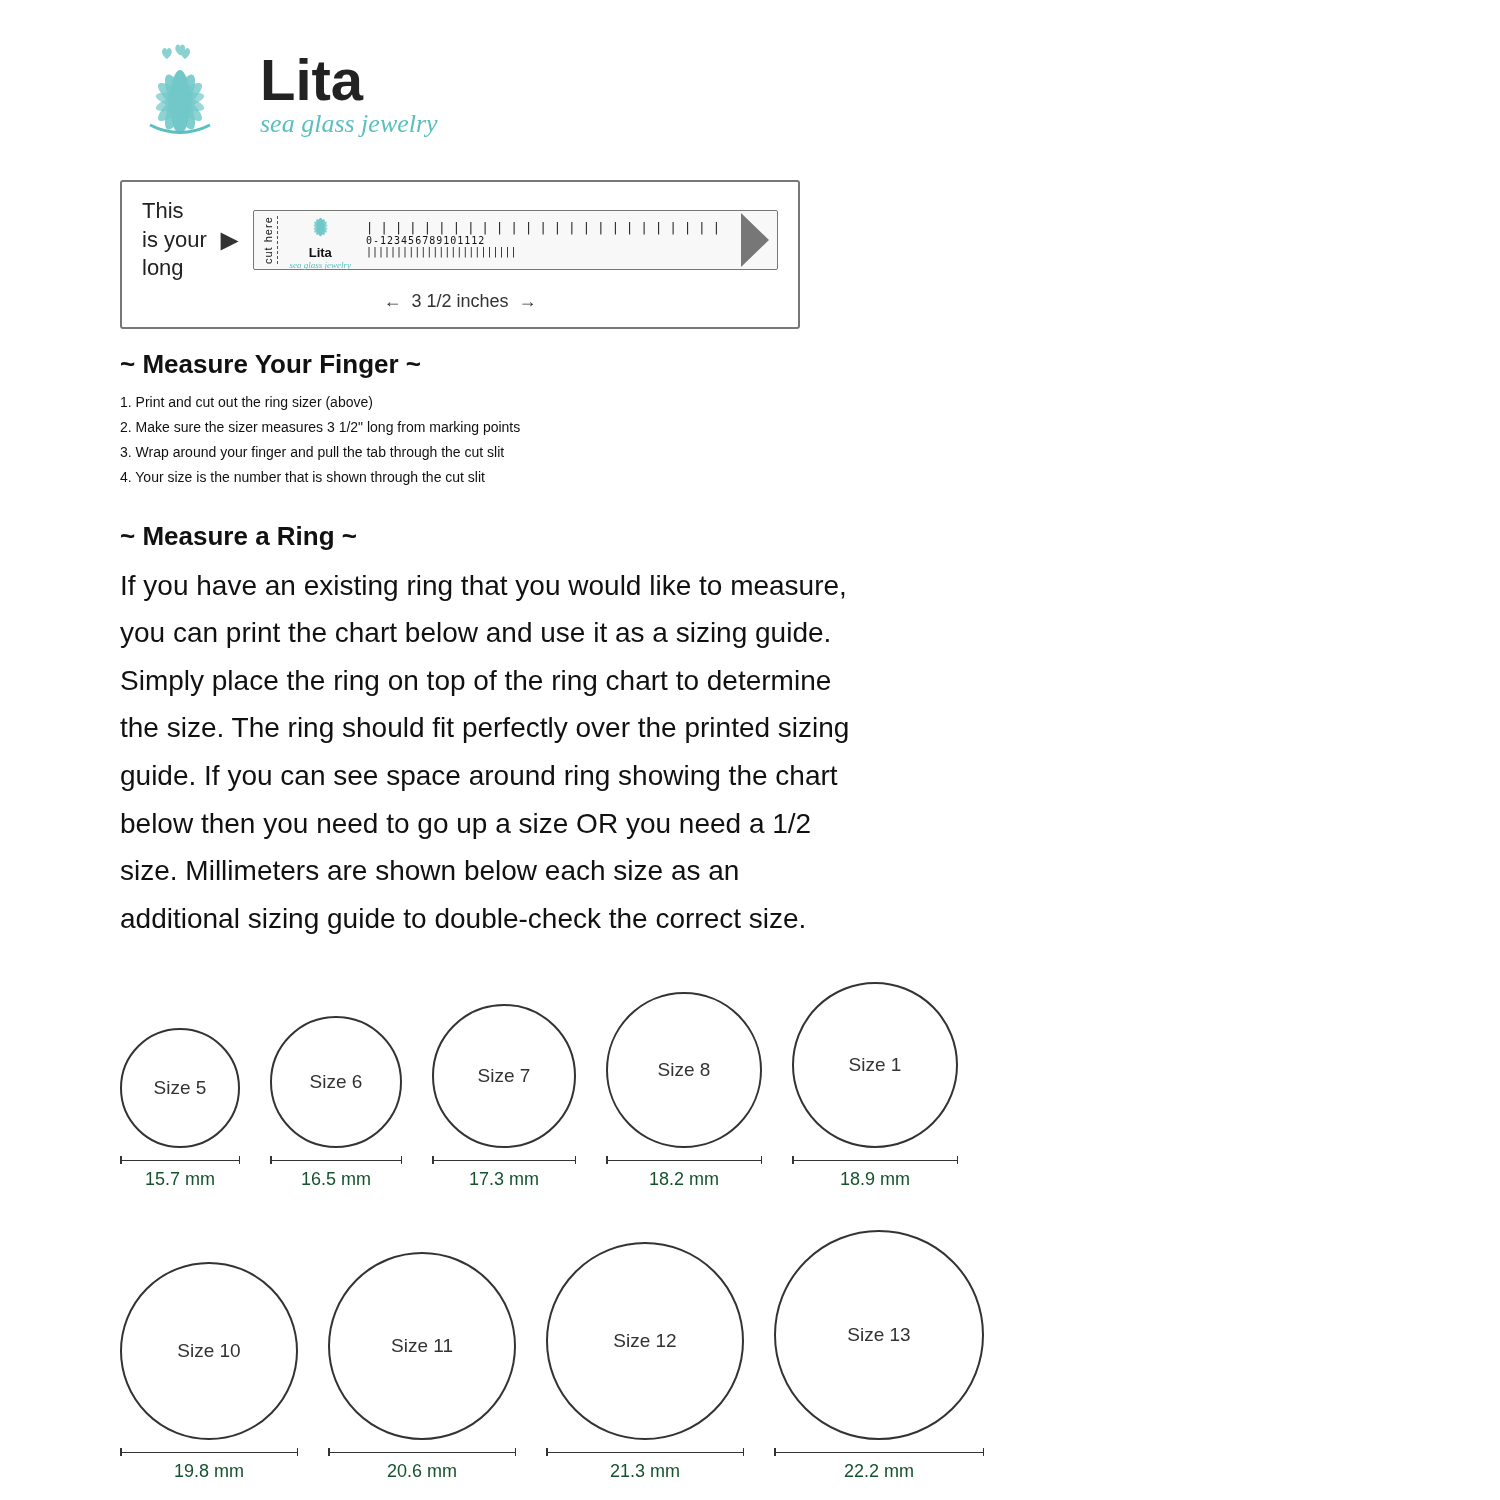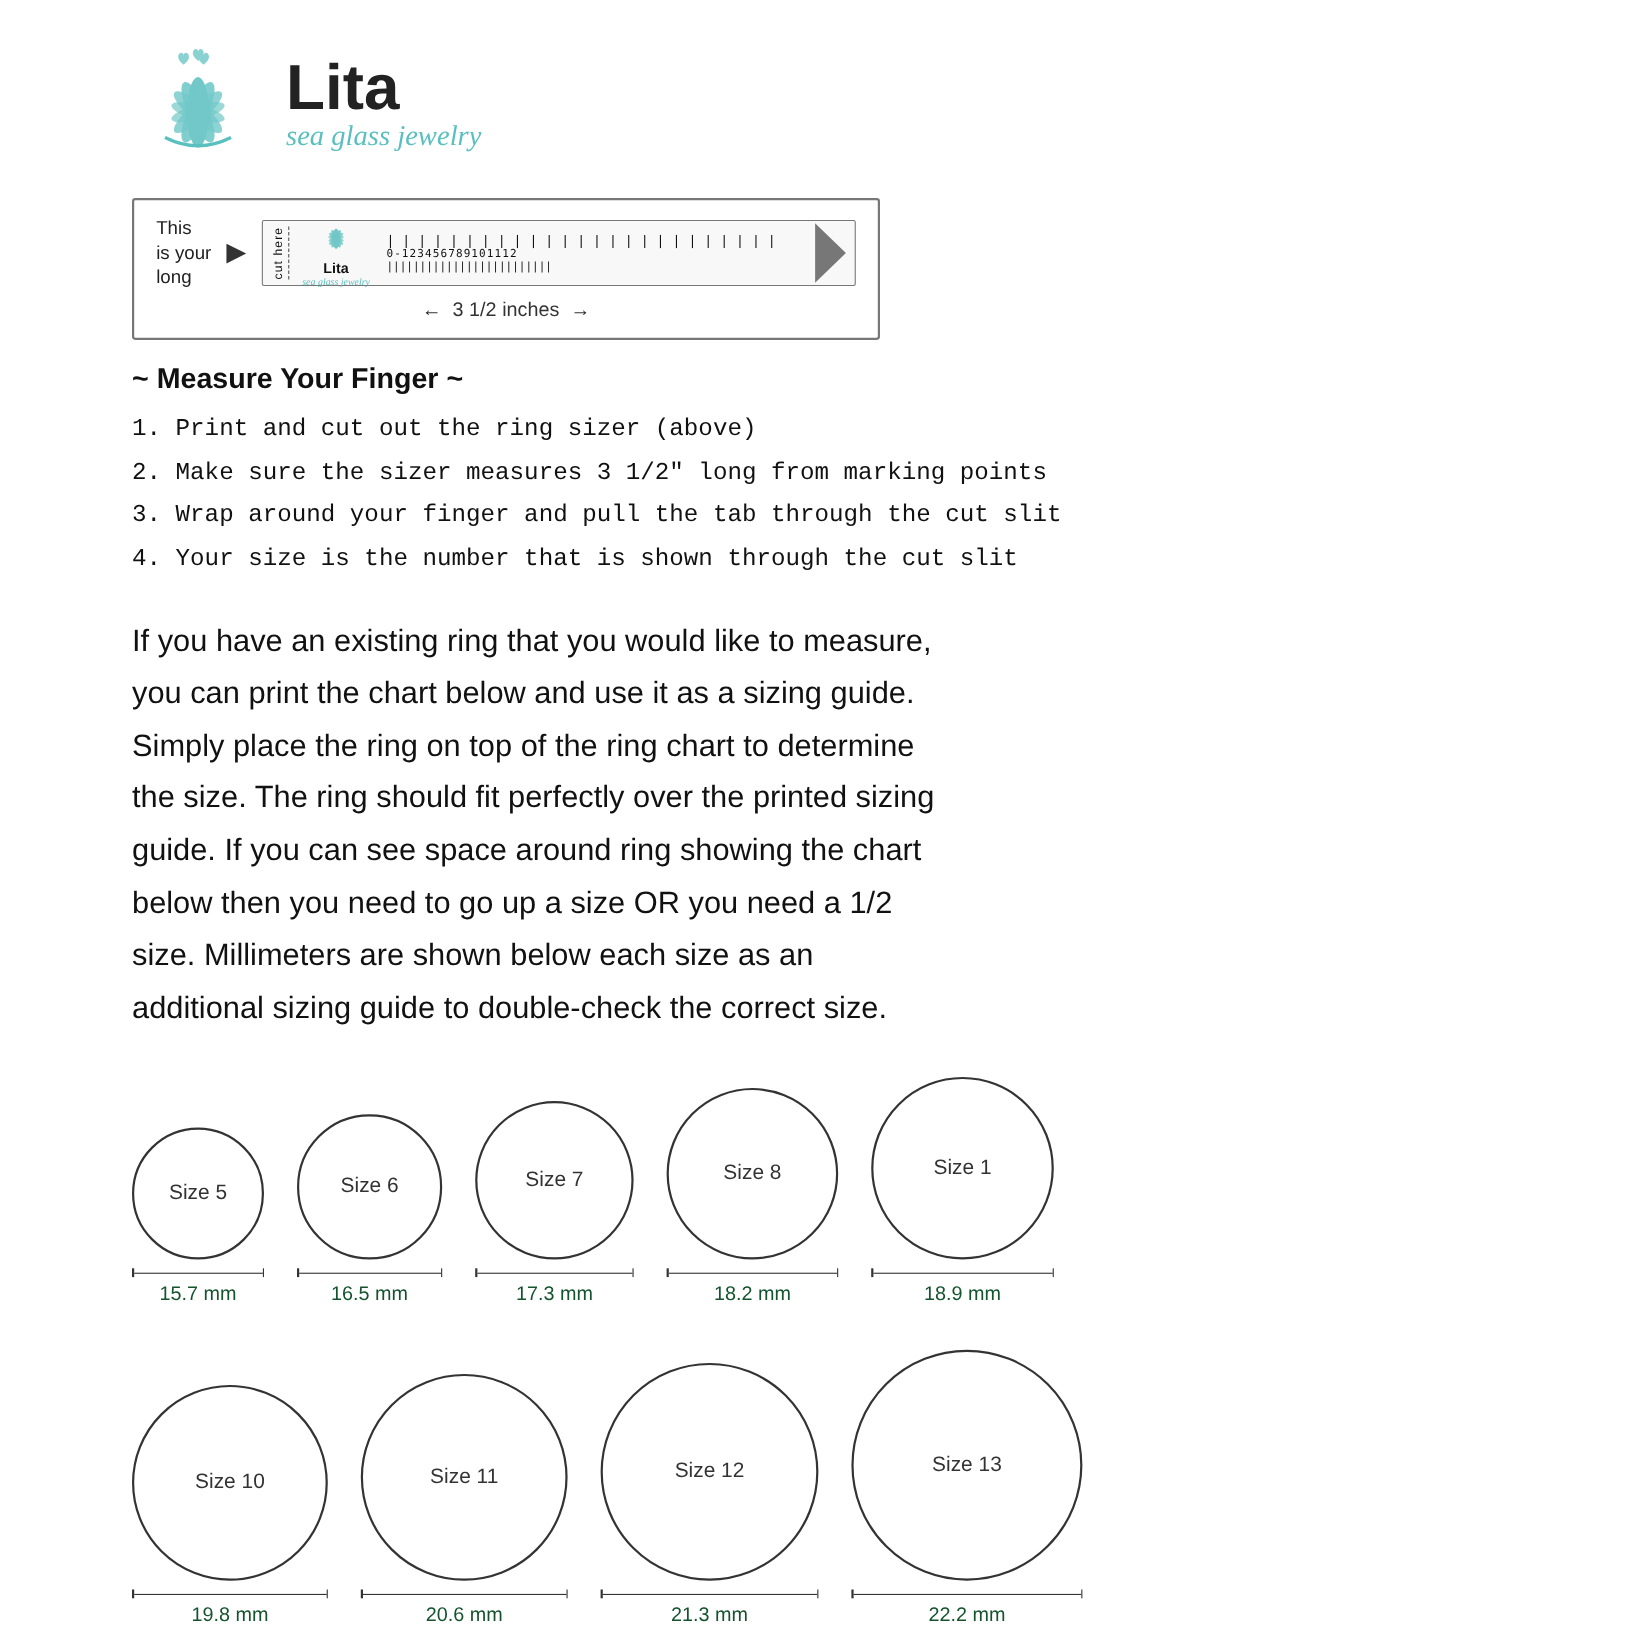--- a/index.html
+++ b/index.html
@@ -43,23 +43,23 @@
     }
 
     
     .section-title {
       font-size: 26px;
       font-weight: bold;
       margin: 20px 0 10px 0;
       font-family: Arial, sans-serif;
     }
     .instructions {
-      font-size: 22px;
+      font-size: 14px;
       line-height: 1.8;
-      font-family: Liberation Mono, monospace;
+      font-family: Liberation Sans, sans-serif;
       margin-bottom: 12px;
     }
 
     
     .ring-section-title {
       font-size: 26px;
       font-weight: bold;
       margin: 30px 0 10px 0;
       font-family: Arial, sans-serif;
     }
@@ -147,21 +147,21 @@
   <div class="logo-text">
     <span class="logo-name">Lita</span>
     <span class="logo-sub">sea glass jewelry</span>
   </div>
 </div>
 
 <div style="margin-bottom: 20px;">
   <div style="border: 2px solid #777; border-radius: 3px; padding: 15px 20px; display: inline-block; min-width: 680px;">
     <div style="display: flex; align-items: center; margin-bottom: 8px;">
 
-      <div style="font-size: 17px; font-family: Arial, sans-serif; line-height: 1.3; margin-right: 8px; color: #222;">
+      <div style="font-size: 22px; font-family: Arial, sans-serif; line-height: 1.3; margin-right: 8px; color: #222;">
         <div>This</div>
         <div>is your</div>
         <div>long</div>
       </div>
 
       <div style="font-size: 30px; margin-right: 8px; color: #333;">►</div>
 
       <div style="display: flex; align-items: center; background: #f8f8f8; border: 1.5px solid #777; padding: 6px 8px; border-radius: 2px; flex: 1; height: 60px; position: relative;">
 
         <div style="display: flex; flex-direction: column; align-items: center; margin-right: 12px; height: 48px;">
@@ -206,20 +206,21 @@
   <div class="section-title">~ Measure Your Finger ~</div>
   <div class="instructions">
     <div>1. Print and cut out the ring sizer (above)</div>
     <div>2. Make sure the sizer measures 3 1/2" long from marking points</div>
     <div>3. Wrap around your finger and pull the tab through the cut slit</div>
     <div>4. Your size is the number that is shown through the cut slit</div>
   </div>
 </div>
 
 <div style="margin-bottom: 40px;">
+  <div class="ring-section-title">~ Measure a Ring ~</div>
   <div class="ring-description">If you have an existing ring that you would like to measure, you can print the chart below and use it as a sizing guide.  Simply place the ring on top of the ring chart to determine the size. The ring should fit perfectly over the printed sizing guide. If you can see space around ring showing the chart below then you need to go up a size OR you need a 1/2 size. Millimeters are shown below each size as an additional sizing guide to double-check the correct size.</div>
 </div>
 
 <div class="rings-container">
   <div class="rings-row" id="row1">
   <div class="ring-item">
       <div class="ring-circle" style="width:120px;height:120px;">
         <span class="ring-label">Size 5</span>
       </div>
       <div class="mm-wrapper" style="width:120px;">

